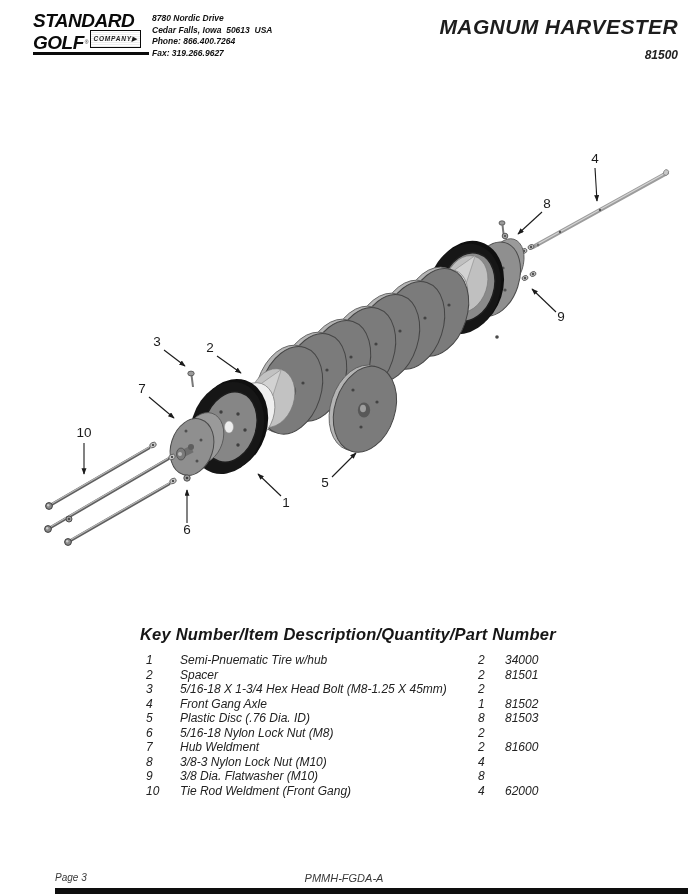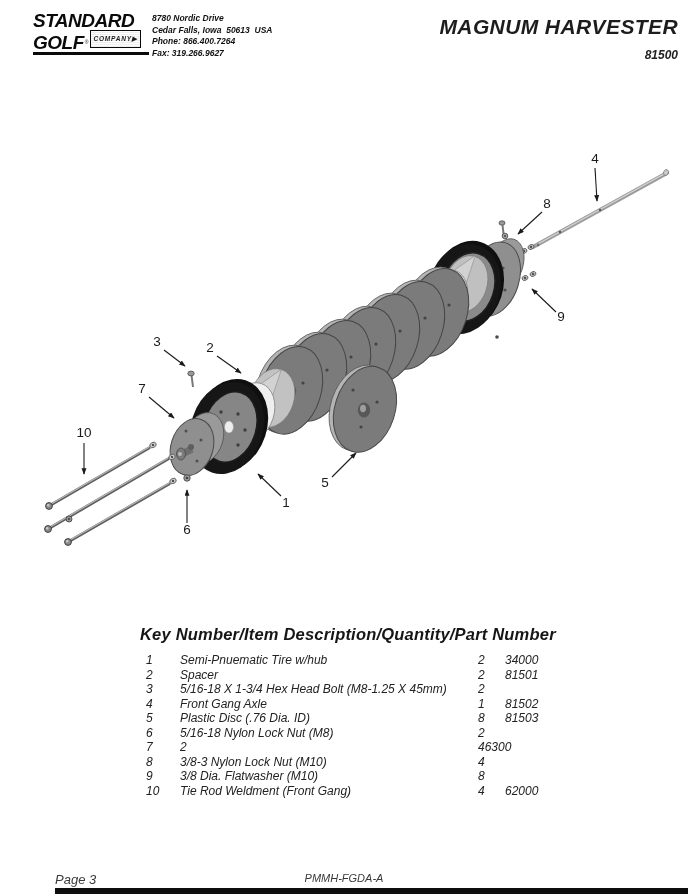--- a/index.html
+++ b/index.html
@@ -26,21 +26,21 @@
   .part-no{font-size:12px;font-weight:600;font-style:italic;margin-top:10px;color:#222;}
   
   .diagram{position:absolute;left:0;top:0;width:688px;height:895px;}
   
   .table-head{position:absolute;left:140px;top:617px;font-size:16.5px;font-weight:800;font-style:italic;
     letter-spacing:.2px;color:#161616;margin-top:8px;}
   .parts-rows{position:absolute;left:146px;top:653px;width:440px;font-style:italic;font-size:12px;color:#222;}
   .prow{display:grid;grid-template-columns:34px 298px 27px 70px;line-height:14.5px;height:14.5px;}
   .prow span{white-space:nowrap;overflow:visible;}
   
-  .footer-page{position:absolute;left:55px;top:872px;font-size:13px;font-style:italic;color:#3a3a3a;}
+  .footer-page{position:absolute;left:55px;top:872px;font-size:10px;font-style:italic;color:#3a3a3a;}
   .footer-code{position:absolute;left:0;right:0;top:872px;text-align:center;font-size:11px;font-style:italic;color:#3a3a3a;}
   .bottom-bar{position:absolute;left:55px;right:0;bottom:1px;height:6px;background:var(--bottom_bar,#0e0e0e);}
 </style>
 </head>
 <body>
 
 <div class="logo">
   <div class="logo-l1">STANDARD</div>
   <div class="logo-l2">
     <span class="logo-golf">GOLF</span>
@@ -347,22 +347,23 @@
       <span>81503</span>
     </div>
     <div class="prow">
       <span>6</span>
       <span>5/16-18 Nylon Lock Nut (M8)</span>
       <span>2</span>
       <span></span>
     </div>
     <div class="prow">
       <span>7</span>
-      <span>2</span>
-      <span>46300</span>
+      <span>Hub Weldment</span>
+      <span>2</span>
+      <span>81600</span>
     </div>
     <div class="prow">
       <span>8</span>
       <span>3/8-3 Nylon Lock Nut (M10)</span>
       <span>4</span>
       <span></span>
     </div>
     <div class="prow">
       <span>9</span>
       <span>3/8 Dia. Flatwasher (M10)</span>

